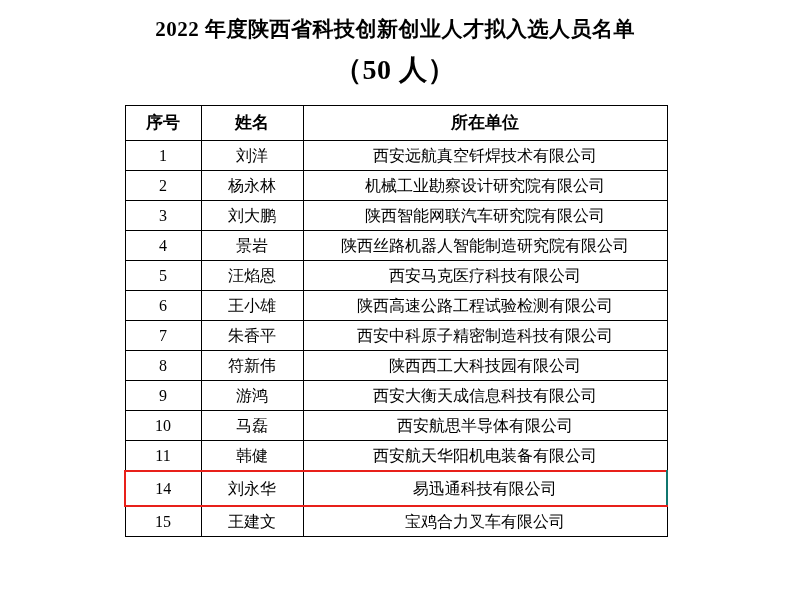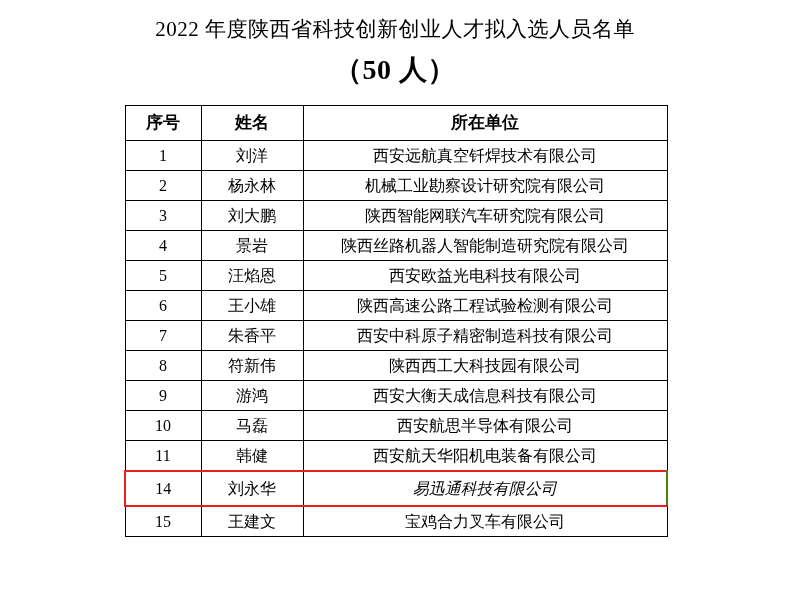--- a/index.html
+++ b/index.html
@@ -17,21 +17,21 @@
   .page {
     width: 790px;
     height: 603px;
     position: relative;
     box-sizing: border-box;
     padding-top: 14px;
   }
   .doc-title {
     text-align: center;
     font-size: 21px;
-    font-weight: normal;
+    font-weight: bold;
     letter-spacing: 0.5px;
     line-height: 1.45;
     margin: 0;
   }
   .doc-subtitle {
     text-align: center;
     font-size: 28px;
     font-weight: bold;
     letter-spacing: 0.5px;
     line-height: 1.45;
@@ -73,22 +73,21 @@
   tr.highlighted td {
     border-top: 2px solid #e8201a;
     border-bottom: 2px solid #e8201a;
     height: 33px;
     line-height: 33px;
   }
   tr.highlighted td:first-child {
     border-left: 2px solid #e8201a;
   }
   tr.highlighted td:last-child {
-    border-right: 2px solid #4d7c0f;
-    font-style: italic;
+    border-right: 2px solid #0f766e;
   }
 </style>
 </head>
 <body>
 
 <div class="page">
 
   <h1 class="doc-title">2022 年度陕西省科技创新创业人才拟入选人员名单</h1>
   <div class="doc-subtitle">（50 人）</div>
 
@@ -123,21 +122,21 @@
             <td>陕西智能网联汽车研究院有限公司</td>
           </tr>
           <tr>
             <td>4</td>
             <td>景岩</td>
             <td>陕西丝路机器人智能制造研究院有限公司</td>
           </tr>
           <tr>
             <td>5</td>
             <td>汪焰恩</td>
-            <td>西安欧益光电科技有限公司</td>
+            <td>西安马克医疗科技有限公司</td>
           </tr>
           <tr>
             <td>6</td>
             <td>王小雄</td>
             <td>陕西高速公路工程试验检测有限公司</td>
           </tr>
           <tr>
             <td>7</td>
             <td>朱香平</td>
             <td>西安中科原子精密制造科技有限公司</td>

